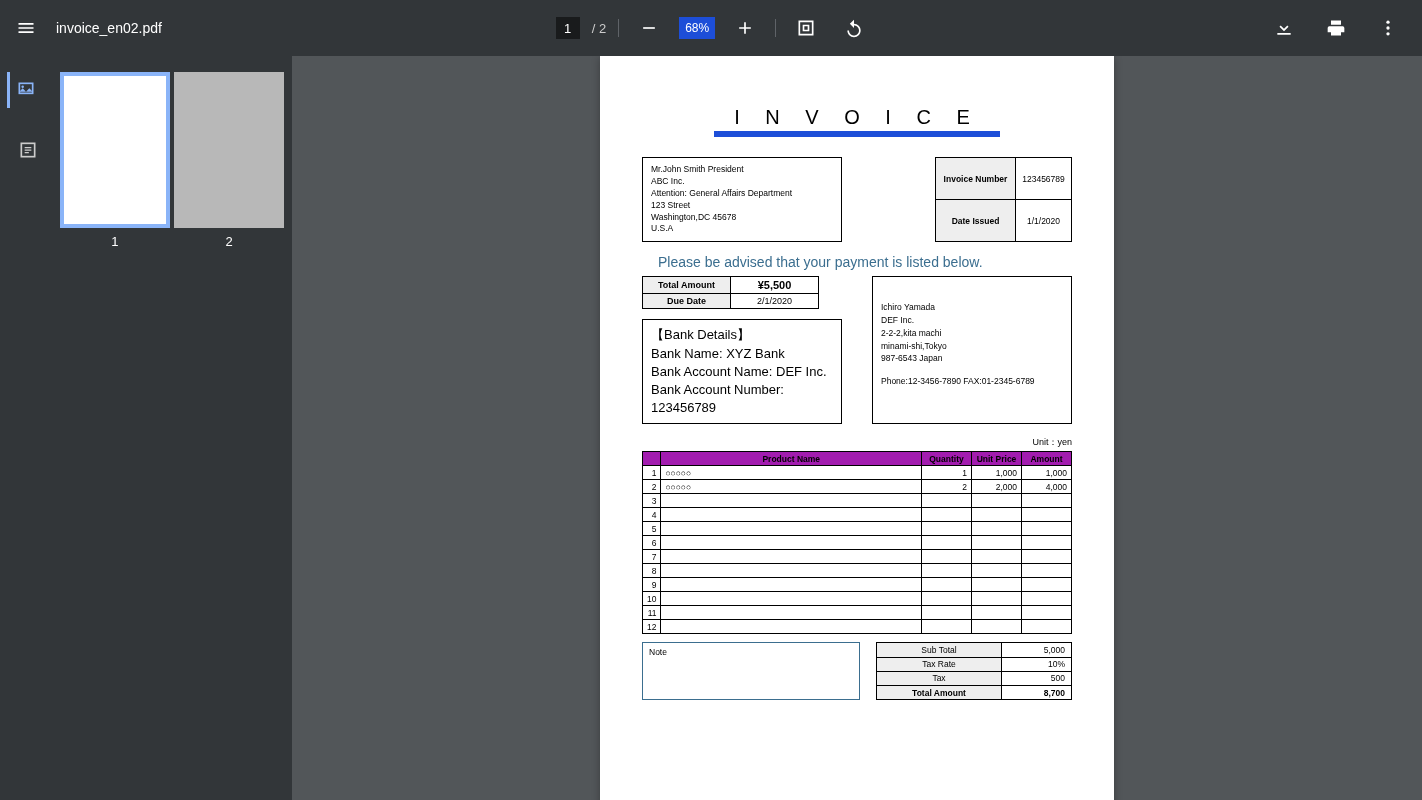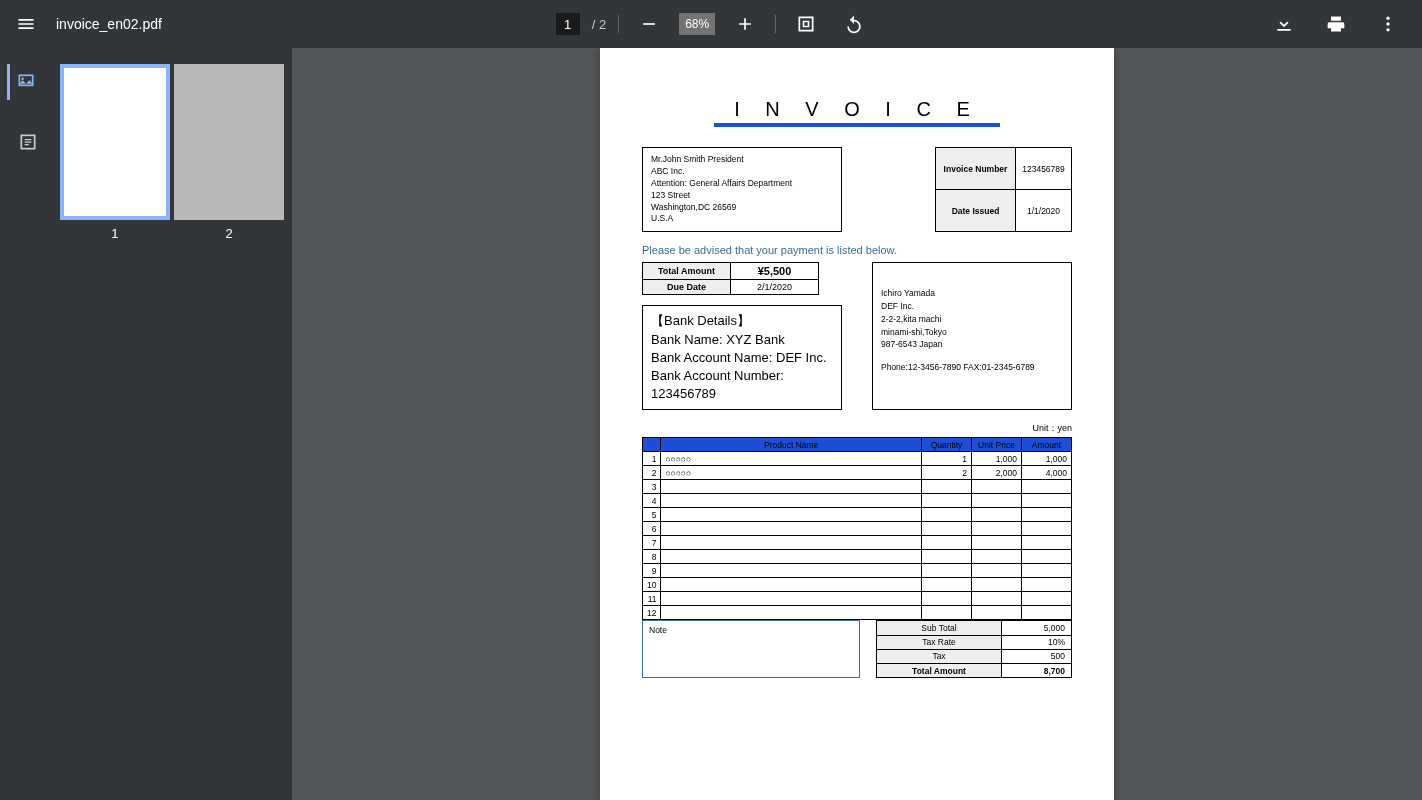--- a/index.html
+++ b/index.html
@@ -1,59 +1,59 @@
 <!DOCTYPE html>
 <html><head>
 <meta charset="utf-8">
 <style>
 *{box-sizing:border-box;margin:0;padding:0}
 body{font-family:Arial,sans-serif;background:#525659;width:1422px;height:800px;overflow:hidden;position:relative}
-.toolbar{height:48px;background:#323639;display:flex;align-items:center;color:#fff;font-size:13px;padding:0 8px}
+.toolbar{height:56px;background:#323639;display:flex;align-items:center;color:#fff;font-size:13px;padding:0 8px}
 .tb-left{display:flex;align-items:center;flex:0 0 auto}
 .tb-center{flex:1;display:flex;justify-content:center;align-items:center;gap:12px}
 .tb-right{flex:0 0 auto;display:flex;align-items:center;gap:16px;padding-right:8px}
 .icon-btn{width:36px;height:36px;display:flex;align-items:center;justify-content:center;border-radius:50%;cursor:pointer;color:#fff}
 .filename{margin-left:12px;font-size:14px}
 .page-input{width:24px;height:22px;background:#191b1c;color:#fff;border:none;text-align:center;font-size:13px}
 .page-total{color:#ccc}
-.zoom-level{background:#737373;padding:4px 6px;font-size:12px;min-width:34px;text-align:center}
+.zoom-level{background:#1d4ed8;padding:4px 6px;font-size:12px;min-width:34px;text-align:center}
 .sep{width:1px;height:18px;background:#5f6368}
 .content{display:flex;height:752px}
 .left-rail{width:52px;background:#323639;display:flex;flex-direction:column;align-items:center;padding-top:16px;gap:24px}
 .rail-btn{width:36px;height:36px;display:flex;align-items:center;justify-content:center;cursor:pointer;color:#8ab4f8;border-left:3px solid transparent;position:relative}
 .rail-btn.active{border-left:3px solid #8ab4f8;margin-left:-3px}
 .rail-btn.inactive{color:#ccc}
 .thumbs{width:240px;background:#323639;padding:16px 0;overflow:auto;text-align:center}
 .thumb{display:inline-block;margin-bottom:12px;cursor:pointer}
 .thumb-img{width:110px;height:156px;background:#fff;border:4px solid transparent;margin-bottom:6px}
 .thumb.selected .thumb-img{border-color:#8ab4f8}
 .thumb.gray .thumb-img{background:#b8b8b8}
 .thumb-label{color:#fff;font-size:13px}
 .viewer{flex:1;overflow:auto;display:flex;justify-content:center;padding-top:0}
 .page{width:514px;min-height:740px;background:#fff;margin-top:0;padding:50px 42px 30px;box-shadow:0 2px 8px rgba(0,0,0,.3);font-size:9px;color:#000}
-.inv-title{text-align:center;font-size:20px;letter-spacing:10px;font-weight:400;border-bottom:4px solid #1d4ed8;display:inline-block;padding:0 20px 2px}
+.inv-title{text-align:center;font-size:20px;letter-spacing:10px;font-weight:400;border-bottom:6px solid #1d4ed8;display:inline-block;padding:0 20px 2px}
 .title-wrap{text-align:center;margin-bottom:20px}
 .row{display:flex;justify-content:space-between;margin-bottom:12px}
 .addr-box{border:1px solid #000;padding:6px 8px;width:200px;font-size:8.5px;line-height:1.4}
 .meta-table{border-collapse:collapse;font-size:8.5px}
 .meta-table td{border:1px solid #000;padding:2px 6px;text-align:center}
 .meta-table .hdr{background:#eee;font-weight:bold;width:80px}
-.notice{font-size:11px;color:#3b6e8f;margin:10px 0 6px}
+.notice{font-size:14px;color:#3b6e8f;margin:10px 16px 6px}
 .summary-table{border-collapse:collapse;font-size:9px}
 .summary-table td{border:1px solid #000;padding:2px 10px;text-align:center}
 .summary-table .hdr{background:#eee;font-weight:bold}
 .bank-box{border:1px solid #000;padding:6px 8px;width:200px;font-size:13px;line-height:1.4;margin-top:10px}
 .vendor-box{border:1px solid #000;padding:24px 8px;width:200px;font-size:8.5px;line-height:1.5}
 .unit{text-align:right;font-size:9px;margin-bottom:2px}
 .items-table{border-collapse:collapse;width:100%;font-size:8.5px}
 .items-table th,.items-table td{border:1px solid #000;padding:1px 4px;height:14px}
-.items-table th{background:#1d4ed8;font-weight:normal;text-align:center}
+.items-table th{background:#a21caf;font-weight:bold;text-align:center}
 .items-table .num{text-align:right;width:18px}
 .items-table .qty,.items-table .price,.items-table .amt{text-align:right;width:50px}
-.bottom-row{display:flex;gap:16px;margin-top:0}
+.bottom-row{display:flex;gap:16px;margin-top:8px}
 .note-box{border:1px solid #3b6e8f;flex:1;padding:4px 6px;font-size:8.5px;height:58px}
 .totals-table{border-collapse:collapse;font-size:8.5px;width:196px}
 .totals-table td{border:1px solid #000;padding:1px 6px;text-align:center;height:14px}
 .totals-table .hdr{background:#eee}
 .totals-table .val{text-align:right;width:70px}
 .totals-table .bold td{font-weight:bold}
 svg{width:20px;height:20px;fill:currentColor}
 </style>
 </head>
 <body>
@@ -145,21 +145,21 @@
   <div class="viewer">
     <div class="page">
       <div class="title-wrap"><span class="inv-title">I N V O I C E</span></div>
 
       <div class="row">
         <div class="addr-box">
           <div>Mr.John Smith President</div>
           <div>ABC Inc.</div>
           <div>Attention: General Affairs Department</div>
           <div>123 Street</div>
-          <div>Washington,DC 26569</div>
+          <div>Washington,DC 45678</div>
           <div>U.S.A</div>
         </div>
         <table class="meta-table">
           <tbody>
               <tr>
                 <td class="hdr">Invoice Number</td>
                 <td style="width:56px">123456789</td>
               </tr>
           <tr>
                 <td class="hdr">Date Issued</td>

